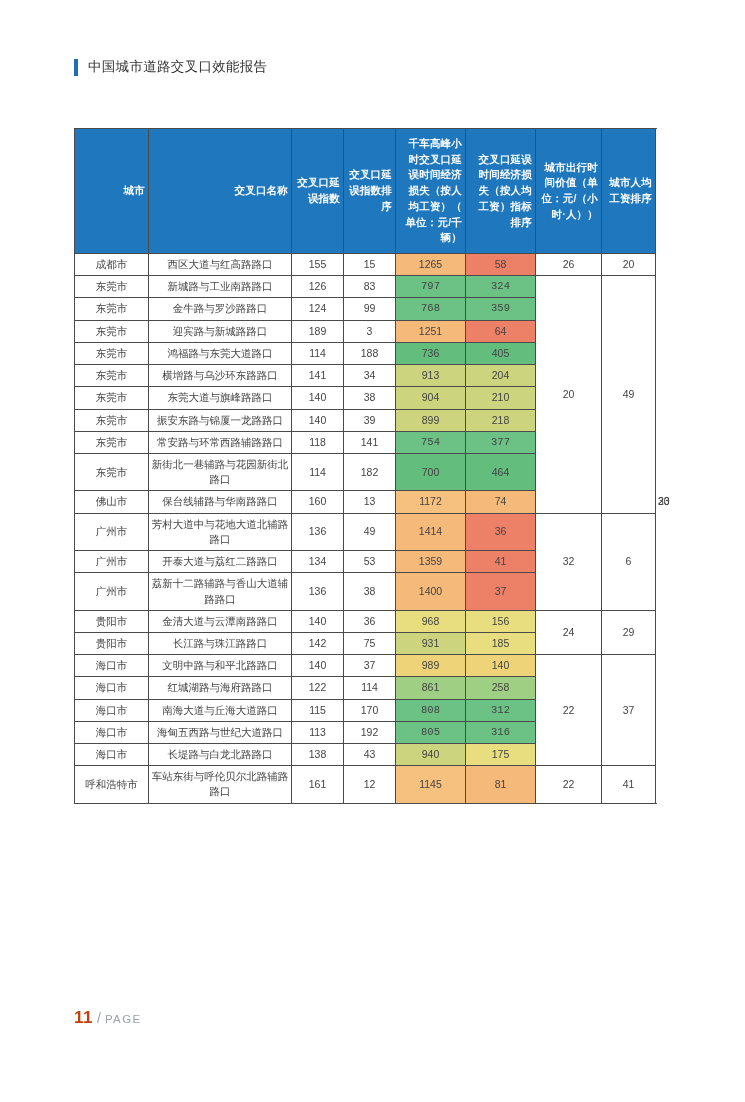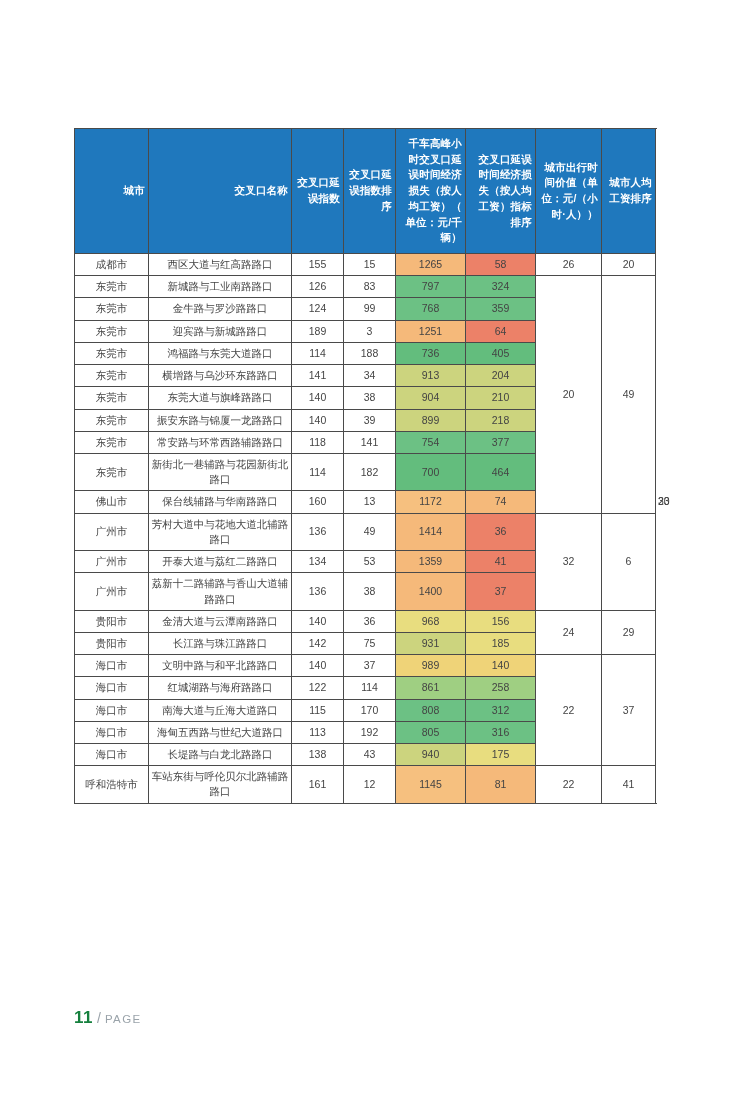--- a/index.html
+++ b/index.html
@@ -100,54 +100,58 @@
   }
 
   
   .h-red    { background: #ec8168 !important; margin-top: 24px; }
   .h-orange { background: #f5b97a !important; }
   .h-orange2{ background: #f6c07f !important; }
   .h-amber  { background: #efd378 !important; }
   .h-yellow { background: #e8dd7f !important; }
   .h-olive  { background: #ccd47e !important; margin-top: 32px; }
   .h-lgreen { background: #9fcf82 !important; }
-  .h-green  { background: #6cc184 !important; }
+  .h-green  { background: #6cc184 !important; font-family: Liberation Mono, monospace; }
   .h-green2 { background: #63bd7d !important; margin-top: 43px; }
 
   
   .doc-footer {
     position: absolute;
     left: 74px;
     top: 1008px;
     display: flex;
     align-items: baseline;
     gap: 3px;
   }
   .foot-num {
     font-size: 17px;
     font-weight: bold;
-    color: #15803d;
+    color: #c2410c;
     letter-spacing: 0.5px;
   }
   .foot-slash {
     font-size: 14px;
     color: #9aa3aa;
     margin: 0 1px;
   }
   .foot-label {
     font-size: 11.5px;
     color: #9aa3aa;
     letter-spacing: 1.4px;
   }
 </style>
 </head>
 <body>
 
 <div class="page">
 
+  <div class="doc-header">
+    <span class="header-bar"></span>
+    <span class="header-title">中国城市道路交叉口效能报告</span>
+  </div>
 
   <div class="table-wrap">
     <table class="report">
       <colgroup>
         <col class="c-city">
           <col class="c-name">
           <col class="c-idx">
           <col class="c-idxrank">
         <col class="c-econ">
           <col class="c-econrank">

